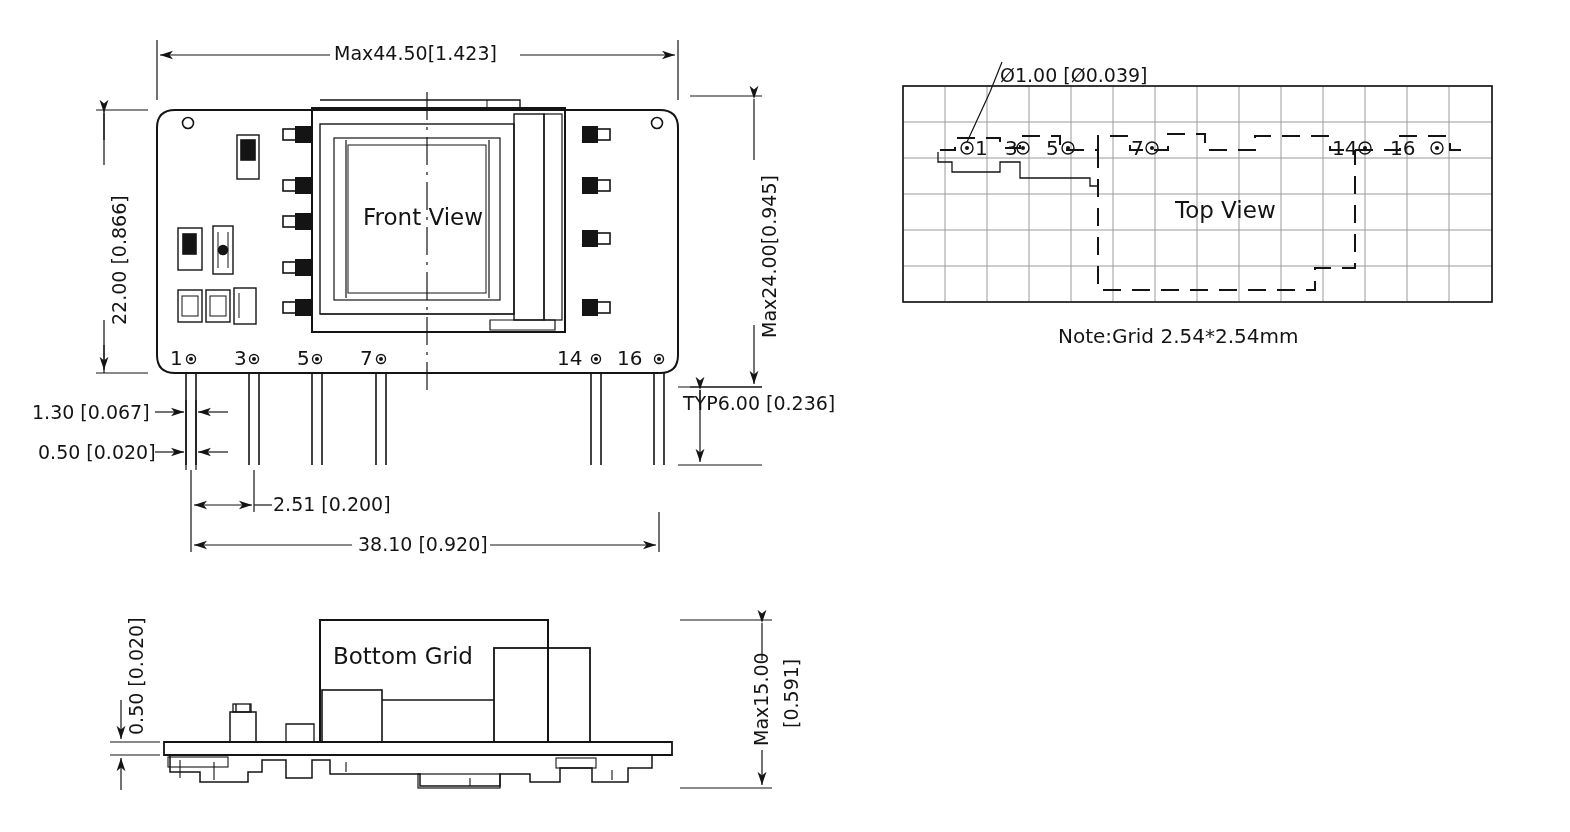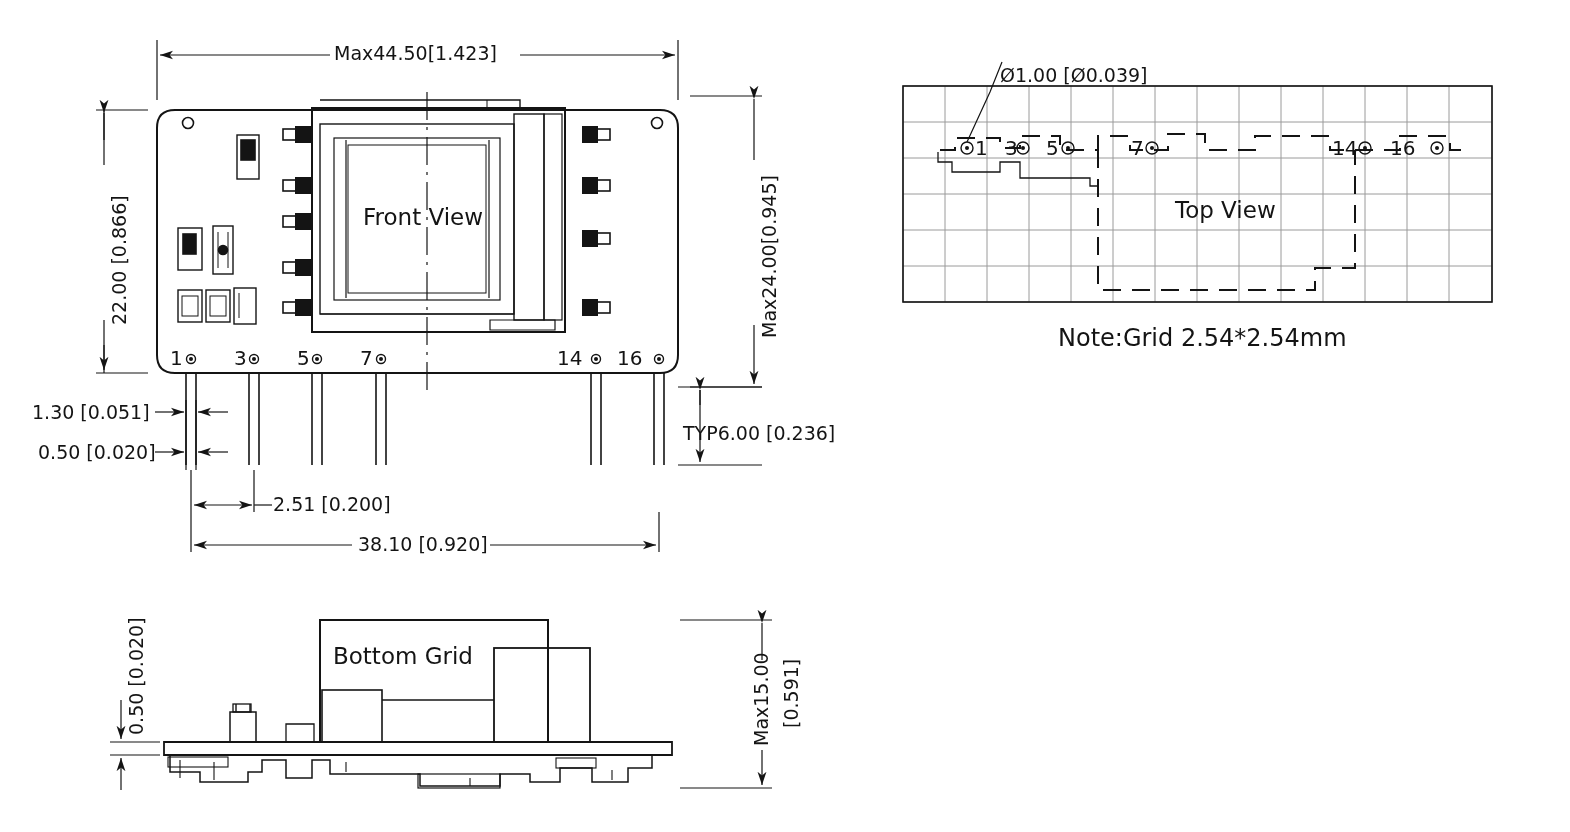--- a/index.html
+++ b/index.html
@@ -23,21 +23,21 @@
   }
   .lbl {
     position: absolute;
     font-family: "DejaVu Sans", sans-serif;
     font-size: 19px;
     color: #141414;
     white-space: nowrap;
     line-height: 1;
   }
   .lbl.view  { font-size: 23px; }
-  .lbl.note  { font-size: 24px; text-align: right; }
+  .lbl.note  { font-size: 20px; text-align: right; }
   .lbl.pin   { font-size: 20px; }
   .rot90 {
     transform-origin: 0 0;
     transform: rotate(-90deg);
   }
 </style>
 </head>
 <body>
 
 <svg id="sheet" viewBox="0 0 1570 832" xmlns="http://www.w3.org/2000/svg">
@@ -275,29 +275,29 @@
 </svg>
 
 <div class="lbl" style="left:334px; top:44px;">Max44.50[1.423]</div>
 
 <div class="lbl rot90" style="left:110px; top:325px;">22.00 [0.866]</div>
 
 <div class="lbl rot90" style="left:760px; top:338px;">Max24.00[0.945]</div>
 
 <div class="lbl view" style="left:363px; top:206px;">Front View</div>
 
-<div class="lbl" style="left:32px; top:403px;">1.30 [0.051]</div>
+<div class="lbl" style="left:32px; top:403px;">1.30 [0.067]</div>
 
 <div class="lbl" style="left:38px; top:443px;">0.50 [0.020]</div>
 
 <div class="lbl" style="left:273px; top:495px;">2.51 [0.200]</div>
 
 <div class="lbl" style="left:358px; top:535px;">38.10 [0.920]</div>
 
-<div class="lbl" style="left:683px; top:424px;">TYP6.00 [0.236]</div>
+<div class="lbl" style="left:683px; top:394px;">TYP6.00 [0.236]</div>
 
 <div class="lbl pin" style="left:170px; top:348px;">1</div>
 <div class="lbl pin" style="left:234px; top:348px;">3</div>
 <div class="lbl pin" style="left:297px; top:348px;">5</div>
 <div class="lbl pin" style="left:360px; top:348px;">7</div>
 <div class="lbl pin" style="left:557px; top:348px;">14</div>
 <div class="lbl pin" style="left:617px; top:348px;">16</div>
 
 <div class="lbl" style="left:1000px; top:66px;">Ø1.00 [Ø0.039]</div>
 

